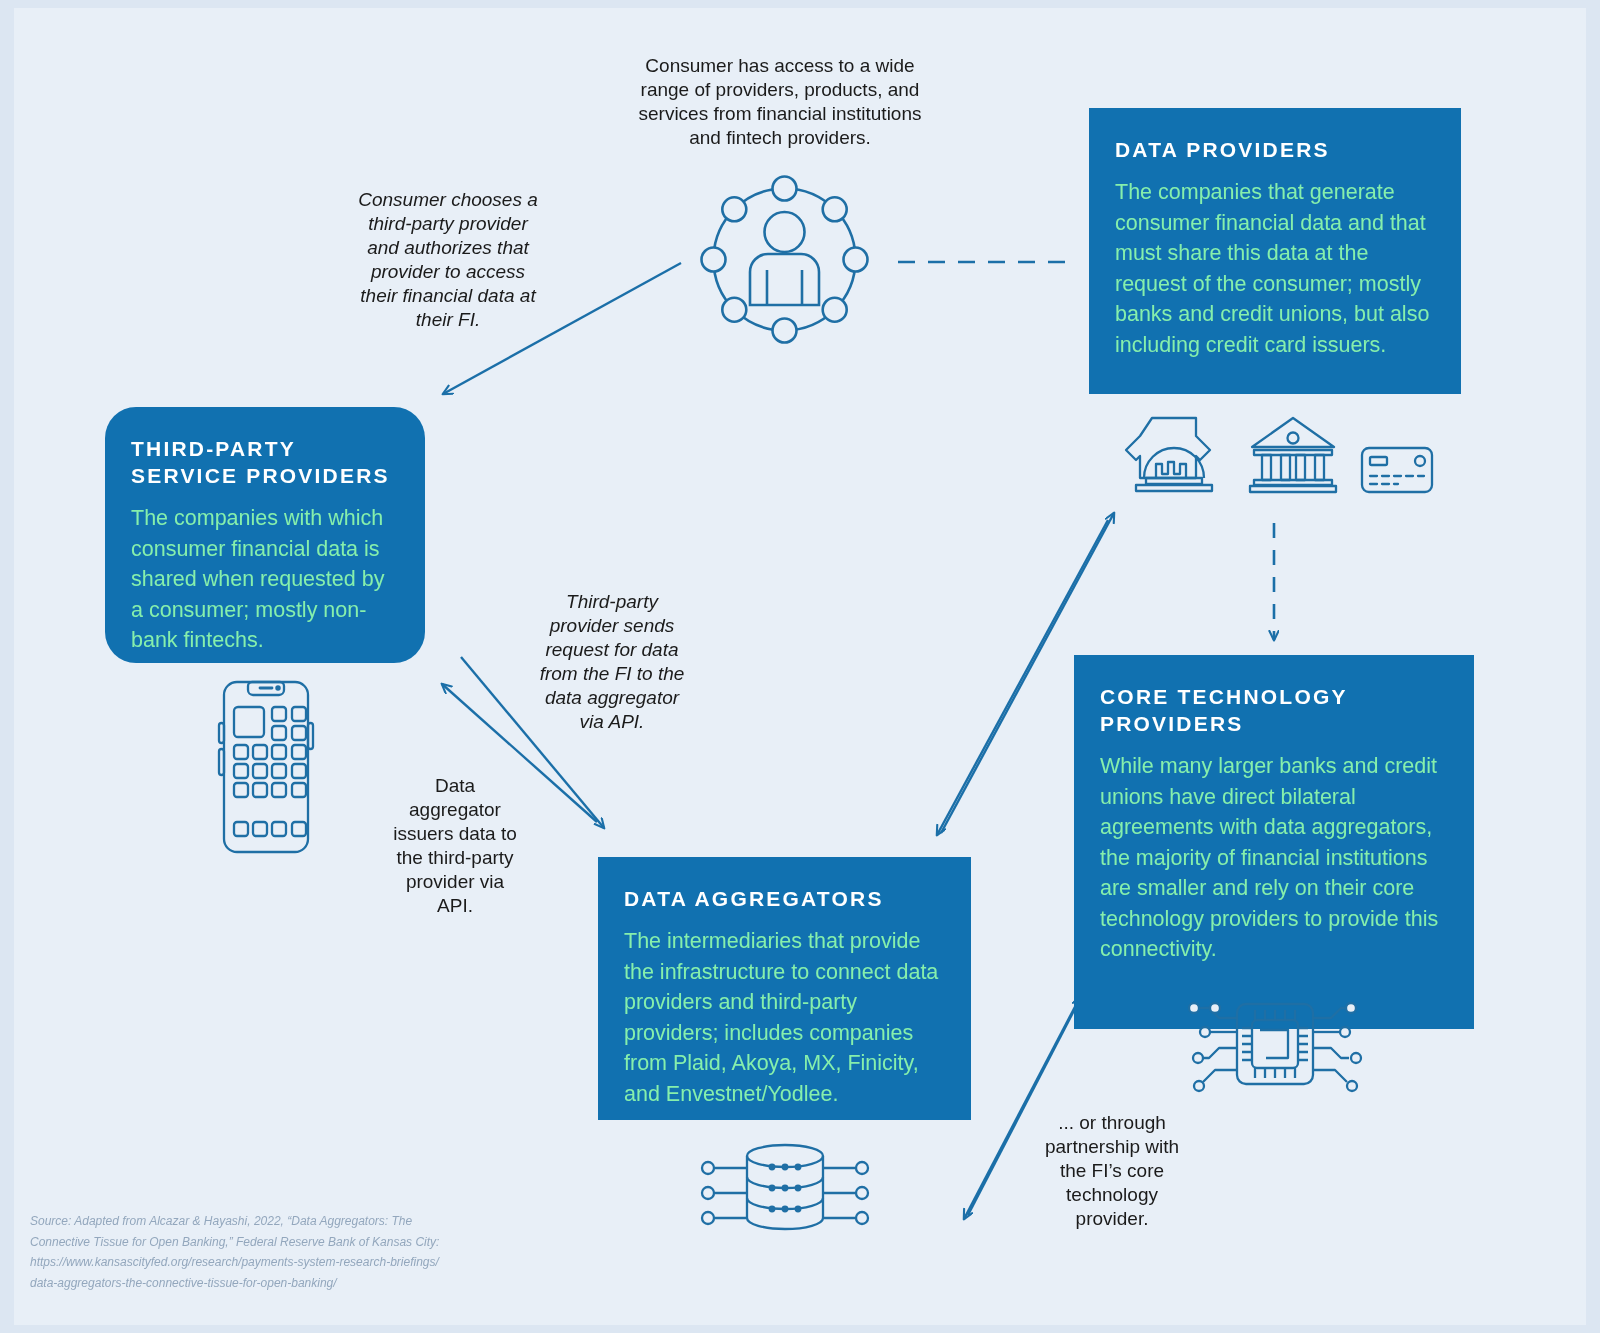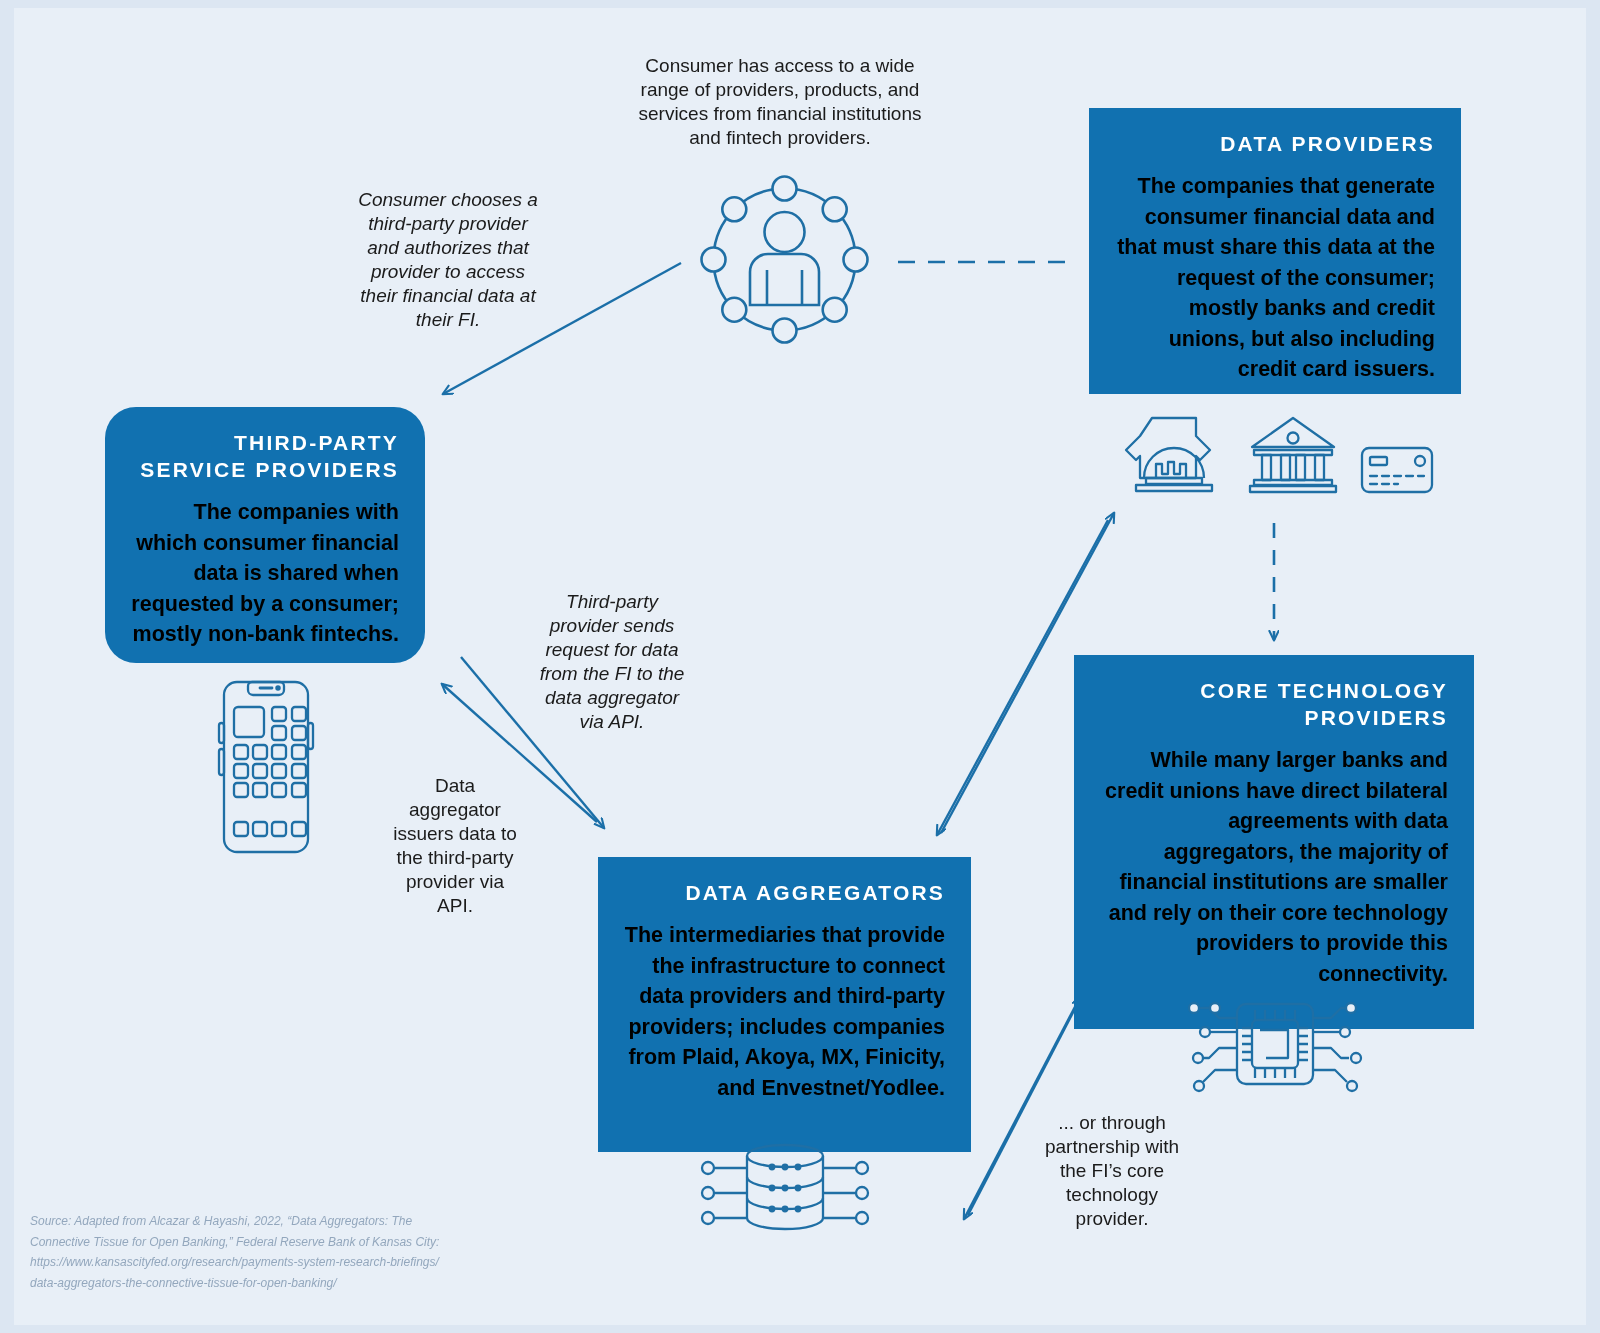--- a/index.html
+++ b/index.html
@@ -31,36 +31,36 @@
     left: 0; top: 0;
     width: 1600px; height: 1333px;
     pointer-events: none;
   }
 
   .card {
     position: absolute;
     background: #1171b0;
     color: #ffffff;
     box-sizing: border-box;
-    text-align: right;
-    padding: 22px 26px;
+    text-align: left;
+    padding: 28px 26px;
   }
   .card .card-title {
     font-weight: bold;
     letter-spacing: 2.2px;
     font-size: 21px;
     line-height: 27px;
     margin-bottom: 14px;
     text-transform: uppercase;
   }
   .card .card-body {
     font-size: 21.5px;
     line-height: 30.5px;
-    font-weight: 700;
-    color: #000000;
+    font-weight: 400;
+    color: #86efac;
   }
 
   .note {
     position: absolute;
     color: #1b1b1b;
     font-size: 19px;
     line-height: 24px;
     text-align: center;
     box-sizing: border-box;
   }
@@ -114,21 +114,21 @@
   <div class="card" style="left:1089px; top:108px; width:372px; height:286px;">
     <div class="card-title">DATA PROVIDERS</div>
     <div class="card-body">The companies that generate consumer financial data and that must share this data at the request of the consumer; mostly banks and credit unions, but also including credit card issuers.</div>
   </div>
 
   <div class="card" style="left:105px; top:407px; width:320px; height:256px;border-radius:31px;">
     <div class="card-title">THIRD-PARTY SERVICE PROVIDERS</div>
     <div class="card-body">The companies with which consumer financial data is shared when requested by a consumer; mostly non-bank fintechs.</div>
   </div>
 
-  <div class="card" style="left:598px; top:857px; width:373px; height:295px;">
+  <div class="card" style="left:598px; top:857px; width:373px; height:263px;">
     <div class="card-title">DATA AGGREGATORS</div>
     <div class="card-body">The intermediaries that provide the infrastructure to connect data providers and third-party providers; includes companies from Plaid, Akoya, MX, Finicity, and Envestnet/Yodlee.</div>
   </div>
 
   <div class="card" style="left:1074px; top:655px; width:400px; height:374px;">
     <div class="card-title">CORE TECHNOLOGY PROVIDERS</div>
     <div class="card-body">While many larger banks and credit unions have direct bilateral agreements with data aggregators, the majority of financial institutions are smaller and rely on their core technology providers to provide this connectivity.</div>
   </div>
 
   <div class="note" style="left:627px; top:54px; width:306px;">Consumer has access to a wide range of providers, products, and services from financial institutions and fintech providers.</div>

